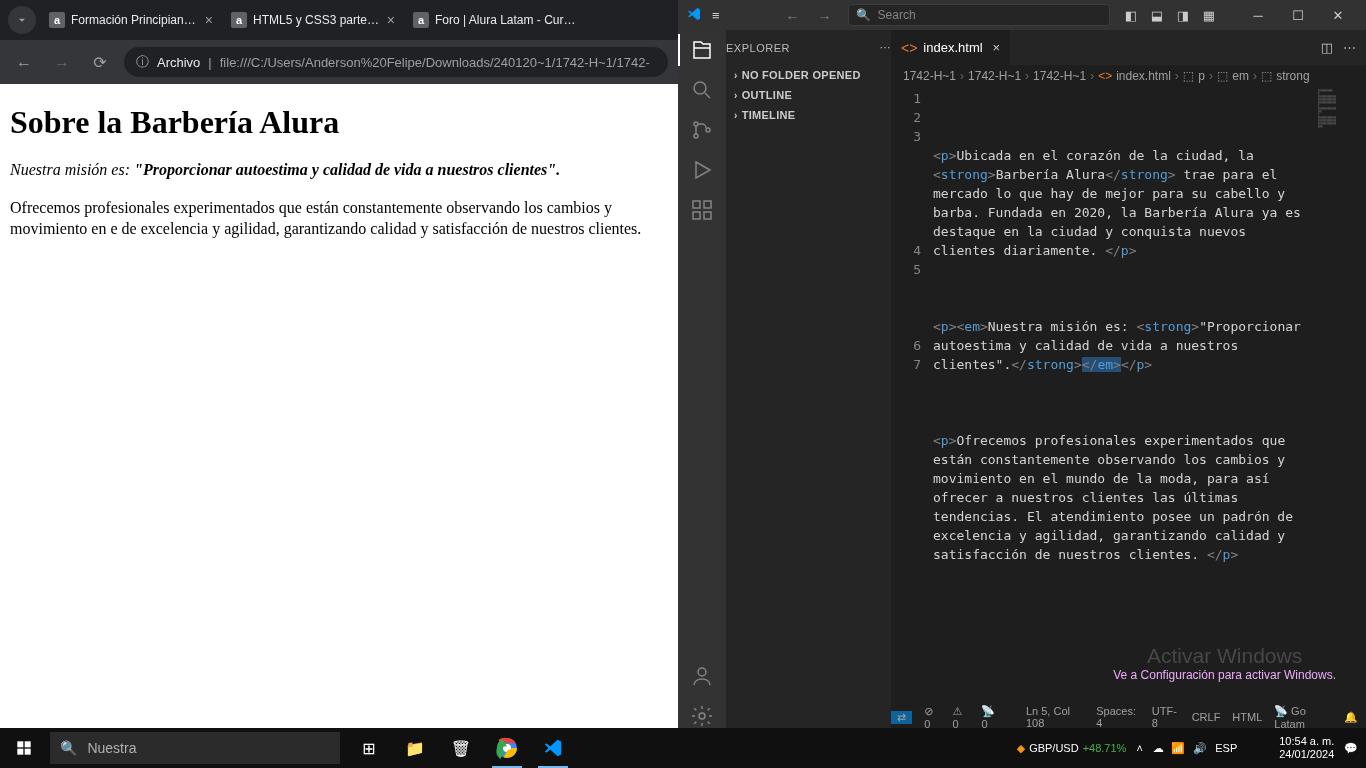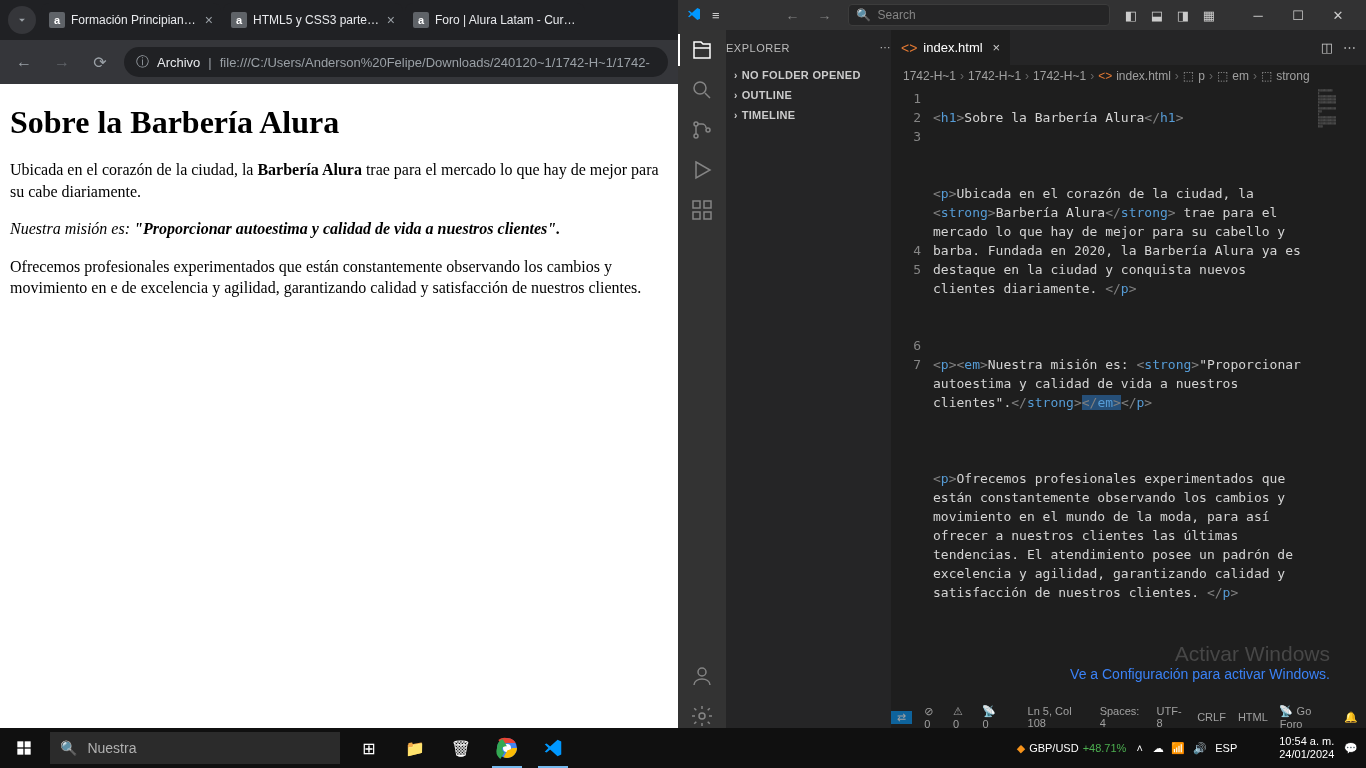--- a/index.html
+++ b/index.html
@@ -67,23 +67,23 @@
 .gutter div { height: 19px; }
 .code-lines { flex: 1; padding-top: 2px; color: #d4d4d4; white-space: pre-wrap; word-break: break-word; padding-right: 60px; }
 .code-lines .line { min-height: 19px; }
 .tg { color: #808080; }
 .tn { color: #569cd6; }
 .tx { color: #d4d4d4; }
 .hl { background: #264f78; text-align: center; }
 .minimap { position: absolute; right: 0; top: 0; width: 50px; height: 100%; background: #1e1e1e; opacity: 0.6; }
 .minimap-content { font-size: 2px; line-height: 3px; color: #666; padding: 2px; white-space: pre; overflow: hidden; }
 
-.watermark { position: absolute; right: 36px; bottom: 46px; color: #474747; text-align: right; pointer-events: none; }
+.watermark { position: absolute; right: 30px; bottom: 46px; color: #474747; text-align: center; pointer-events: none; }
 .watermark .wm1 { font-size: 21px; }
-.watermark .wm2 { font-size: 14px; color: #3b82f6; }
+.watermark .wm2 { font-size: 12px; color: #f0abfc; }
 
 .statusbar-dark { height: 22px; background: #1e1e1e; display: flex; align-items: center; font-size: 11px; color: #a0a0a0; padding: 0 8px; gap: 12px; }
 .statusbar-dark .sp { flex: 1; }
 
 
 .taskbar { position: absolute; left: 0; bottom: 0; right: 0; height: 40px; background: #101010; display: flex; align-items: center; color: #fff; }
 .start { width: 48px; height: 40px; display: flex; align-items: center; justify-content: center; }
 .tb-search { width: 290px; height: 32px; background: #2b2b2b; margin-left: 2px; display: flex; align-items: center; padding: 0 10px; gap: 10px; color: #b0b0b0; font-size: 14px; }
 .tb-apps { display: flex; align-items: center; margin-left: 8px; gap: 4px; }
 .tb-app { width: 42px; height: 40px; display: flex; align-items: center; justify-content: center; position: relative; }
@@ -125,23 +125,20 @@
     <div class="nav-btn">⟳</div>
     <div class="addr">
       <span>ⓘ</span>
       <span class="file-lbl">Archivo</span>
       <span>|</span>
       <span class="url">file:///C:/Users/Anderson%20Felipe/Downloads/240120~1/1742-H~1/1742-</span>
     </div>
   </div>
   <div class="page">
     <h1>Sobre la Barbería Alura</h1>
-    <p>
-      <span>Ubicada en el corazón de la ciudad, la </span><strong>Barbería Alura</strong><span> trae para el mercado lo que hay de mejor para su cabe diariamente.</span>
-    </p>
     <p class="mission">
       <em><span>Nuestra misión es: </span><strong>"Proporcionar autoestima y calidad de vida a nuestros clientes".</strong></em>
     </p>
     <p>Ofrecemos profesionales experimentados que están constantemente observando los cambios y movimiento en e de excelencia y agilidad, garantizando calidad y satisfacción de nuestros clientes.</p>
   </div>
 </div>
 
 <div class="vscode">
   <div class="vs-titlebar">
     <span>
@@ -277,21 +274,20 @@
             <div>7</div>
             <div></div>
             <div></div>
             <div></div>
             <div></div>
             <div></div>
             <div></div>
             <div></div>
         </div>
         <div class="code-lines">
-<div class="line"><span class="tg">&lt;</span><span class="tn">h1</span><span class="tg">&gt;</span><span class="tx">Sobre la Barbería Alura</span><span class="tg">&lt;/</span><span class="tn">h1</span><span class="tg">&gt;</span></div>
 <div class="line">&nbsp;</div>
 <div class="line"><span class="tg">&lt;</span><span class="tn">p</span><span class="tg">&gt;</span><span class="tx">Ubicada en el corazón de la ciudad, la </span><span class="tg">&lt;</span><span class="tn">strong</span><span class="tg">&gt;</span><span class="tx">Barbería Alura</span><span class="tg">&lt;/</span><span class="tn">strong</span><span class="tg">&gt;</span><span class="tx"> trae para el mercado lo que hay de mejor para su cabello y barba. Fundada en 2020, la Barbería Alura ya es destaque en la ciudad y conquista nuevos clientes diariamente. </span><span class="tg">&lt;/</span><span class="tn">p</span><span class="tg">&gt;</span></div>
 <div class="line">&nbsp;</div>
 <div class="line"><span class="tg">&lt;</span><span class="tn">p</span><span class="tg">&gt;</span><span class="tg">&lt;</span><span class="tn">em</span><span class="tg">&gt;</span><span class="tx">Nuestra misión es: </span><span class="tg">&lt;</span><span class="tn">strong</span><span class="tg">&gt;</span><span class="tx">"Proporcionar autoestima y calidad de vida a nuestros clientes".</span><span class="tg">&lt;/</span><span class="tn">strong</span><span class="tg">&gt;</span><span class="hl"><span class="tg">&lt;/</span><span class="tn">em</span><span class="tg">&gt;</span></span><span class="tg">&lt;/</span><span class="tn">p</span><span class="tg">&gt;</span></div>
 <div class="line">&nbsp;</div>
 <div class="line"><span class="tg">&lt;</span><span class="tn">p</span><span class="tg">&gt;</span><span class="tx">Ofrecemos profesionales experimentados que están constantemente observando los cambios y movimiento en el mundo de la moda, para así ofrecer a nuestros clientes las últimas tendencias. El atendimiento posee un padrón de excelencia y agilidad, garantizando calidad y satisfacción de nuestros clientes. </span><span class="tg">&lt;/</span><span class="tn">p</span><span class="tg">&gt;</span></div>
         </div>
         <div class="minimap">
             <div class="minimap-content">████████████<br>█<br>███████████████<br>███████████████<br>███████████████<br>█<br>███████████████<br>███<br>█<br>███████████████<br>███████████████<br>███████████████<br>████</div>
           </div>
@@ -306,21 +302,21 @@
         <span class="remote" style="background:#0e639c;margin-left:-8px;padding:0 6px;">⇄</span>
         <span>⊘ 0</span>
         <span>⚠ 0</span>
         <span>📡 0</span>
         <span class="sp"></span>
         <span class="it">Ln 5, Col 108</span>
         <span class="it">Spaces: 4</span>
         <span class="it">UTF-8</span>
         <span class="it">CRLF</span>
         <span class="it">HTML</span>
-        <span class="it">📡 <span>Go Foro</span></span>
+        <span class="it">📡 <span>Go Latam</span></span>
         <span class="it">🔔</span>
       </div>
     </div>
   </div>
 </div>
 
 <div class="taskbar">
   <div class="start">
     <svg width="16" height="16" viewBox="0 0 24 24" fill="#ffffff">
         <rect x="2" y="2" width="9" height="9"></rect>

